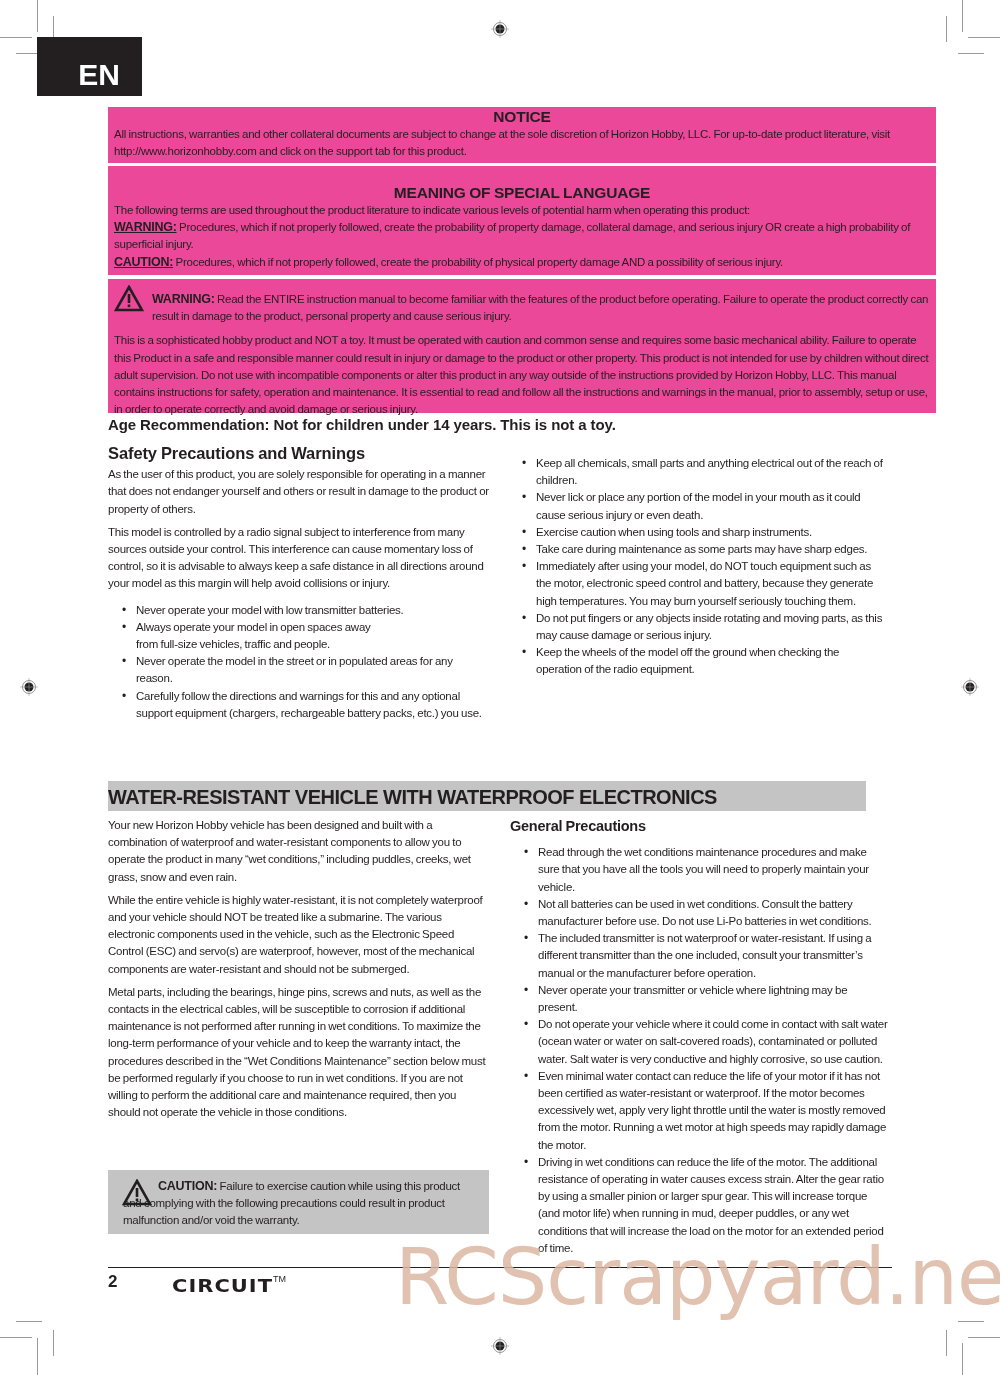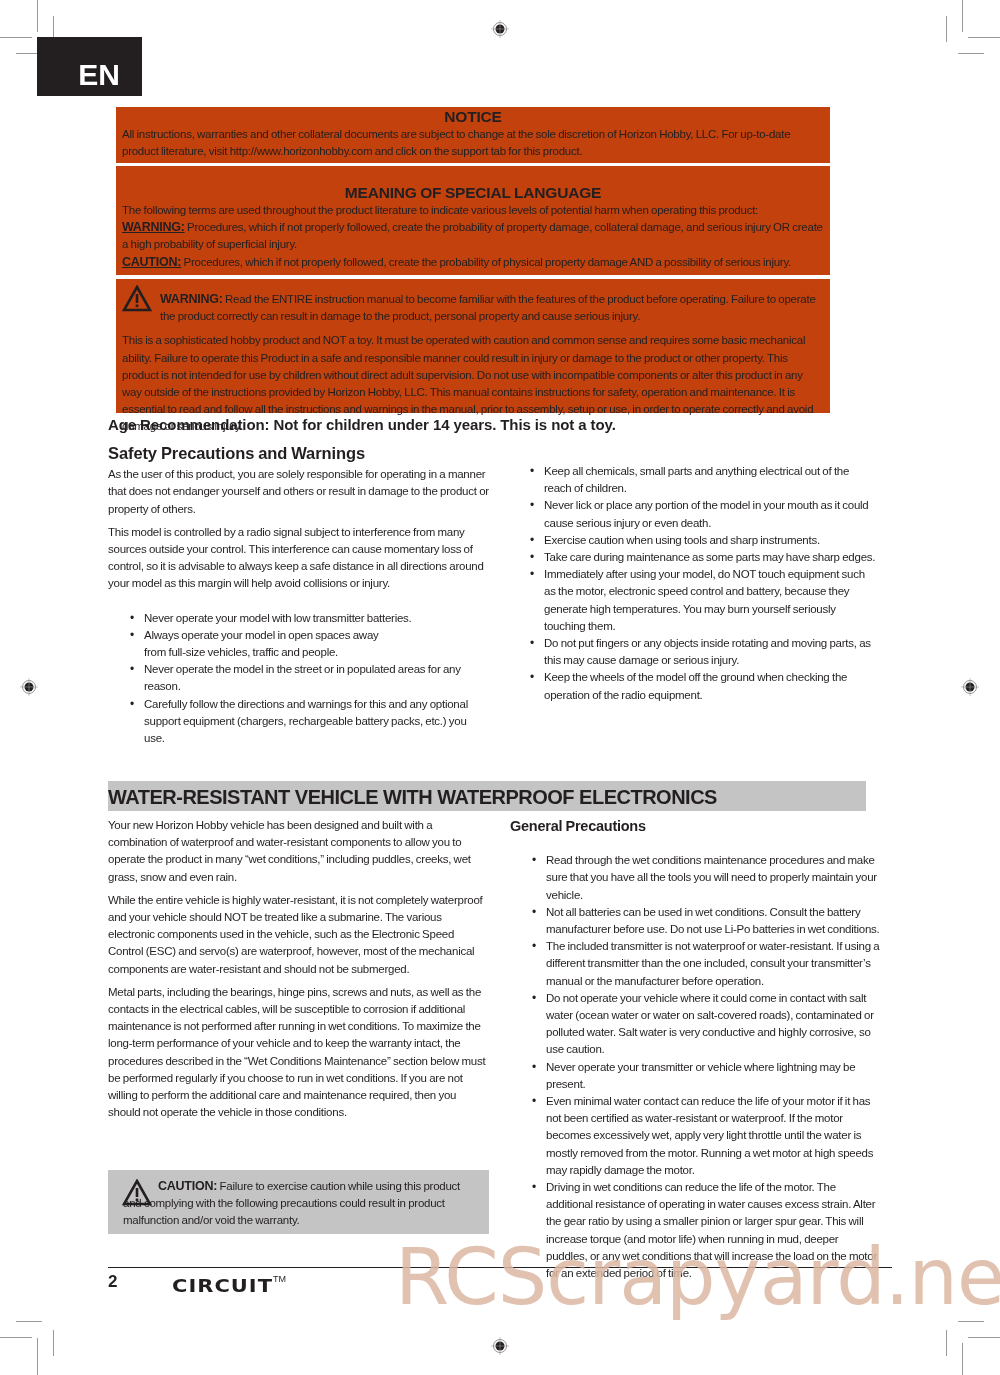--- a/index.html
+++ b/index.html
@@ -5,33 +5,33 @@
   html, body { margin: 0; padding: 0; background: #ffffff; }
   body { width: 1000px; height: 1375px; position: relative; overflow: hidden;
          font-family: "Liberation Sans", sans-serif; color: #231f20; }
   .narrow { font-family: "Liberation Sans", sans-serif; font-size: 11.5px; line-height: 17.2px;
             transform-origin: 0 0; letter-spacing: -0.25px; word-spacing: -0.5px; }
   .crop { position: absolute; background: #9a9a9a; }
   .reg { position: absolute; width: 18px; height: 18px; }
   .lang-tab { position: absolute; left: 37px; top: 37px; width: 105px; height: 59px; background: #231f20;
               color: #ffffff; font-weight: bold; font-size: 30px; display: flex; align-items: flex-end;
               justify-content: flex-end; padding: 0 22px 4px 0; box-sizing: border-box; }
-  .box { position: absolute; left: 116px; width: 714px; background: #c2410c; box-sizing: border-box;
+  .box { position: absolute; left: 108px; width: 828px; background: #ec4899; box-sizing: border-box;
          padding: 0 6px; }
   .box-title { text-align: center; font-weight: bold; font-size: 15.5px; line-height: 18px; letter-spacing: -0.2px; }
   .box p { margin: 0; }
   .u { text-decoration: underline; font-weight: bold; font-size: 12.5px; }
   .b { font-weight: bold; font-size: 12.5px; }
   .warn-icon { position: absolute; width: 30px; height: 27px; }
   .age { position: absolute; left: 108px; top: 416px; font-weight: bold; font-size: 15px; letter-spacing: -0.1px; }
   .col { position: absolute; width: 385px; }
   .h2 { font-weight: bold; font-size: 16.5px; margin: 0 0 4px 0; letter-spacing: -0.1px; }
   .h3 { font-weight: bold; font-size: 14.5px; margin: 0 0 5px 0; }
   .para { margin: 0 0 6px 0; }
-  ul.bul { margin: 17px; padding: 0; list-style: none; }
+  ul.bul { margin: 9px; padding: 0; list-style: none; }
   ul.bul li { position: relative; padding-left: 19px; }
   ul.bul li::before { content: "•"; position: absolute; left: 5px; top: 0; font-size: 12px; }
   .banner { position: absolute; left: 108px; top: 781px; width: 758px; height: 30px; background: #c4c4c5;
             text-align: left; font-weight: bold; font-size: 20px; line-height: 32px; letter-spacing: -0.5px; }
   .caution-box { position: absolute; left: 108px; top: 1170px; width: 381px; height: 64px; background: #c4c4c5;
                  box-sizing: border-box; padding: 8px 10px 0 15px; }
   .footer-rule { position: absolute; left: 108px; top: 1267px; width: 784px; height: 1px; background: #231f20; }
   .page-num { position: absolute; left: 108px; top: 1272px; font-weight: bold; font-size: 17px; }
   .logo { position: absolute; left: 172px; top: 1274px; }
   .watermark { position: absolute; left: 395px; top: 1232px; font-family: "DejaVu Sans", sans-serif;
@@ -150,22 +150,22 @@
   </svg>
   <p style="margin:0;text-indent:35px"><span class="b">CAUTION:</span><span> Failure to exercise caution while using this product and complying with the following precautions could result in product malfunction and/or void the warranty.</span></p>
 </div>
 
 <div class="col narrow" style="left:510px;top:818px;width:388px">
   <div class="h3">General Precautions</div>
   <ul class="bul">
     <li>Read through the wet conditions maintenance procedures and make sure that you have all the tools you will need to properly maintain your vehicle.</li>
     <li>Not all batteries can be used in wet conditions. Consult the battery manufacturer before use. Do not use Li-Po batteries in wet conditions.</li>
     <li>The included transmitter is not waterproof or water-resistant. If using a different transmitter than the one included, consult your transmitter’s manual or the manufacturer before operation.</li>
+    <li>Never operate your transmitter or vehicle where lightning may be present.</li>
     <li>Do not operate your vehicle where it could come in contact with salt water (ocean water or water on salt-covered roads), contaminated or polluted water. Salt water is very conductive and highly corrosive, so use caution.</li>
-    <li>Never operate your transmitter or vehicle where lightning may be present.</li>
     <li>Even minimal water contact can reduce the life of your motor if it has not been certified as water-resistant or waterproof. If the motor becomes excessively wet, apply very light throttle until the water is mostly removed from the motor. Running a wet motor at high speeds may rapidly damage the motor.</li>
     <li>Driving in wet conditions can reduce the life of the motor. The additional resistance of operating in water causes excess strain. Alter the gear ratio by using a smaller pinion or larger spur gear. This will increase torque (and motor life) when running in mud, deeper puddles, or any wet conditions that will increase the load on the motor for an extended period of time.</li>
   </ul>
 </div>
 
 <div class="footer-rule"></div>
 <div class="page-num">2</div>
 <div class="logo">
   <span style="font-family:'DejaVu Sans',sans-serif;font-weight:bold;font-size:21px;letter-spacing:1px;color:#231f20;transform:scaleY(0.85);display:inline-block">CIRCUIT</span><span style="font-size:9px;vertical-align:top;color:#231f20">TM</span>
 </div>

